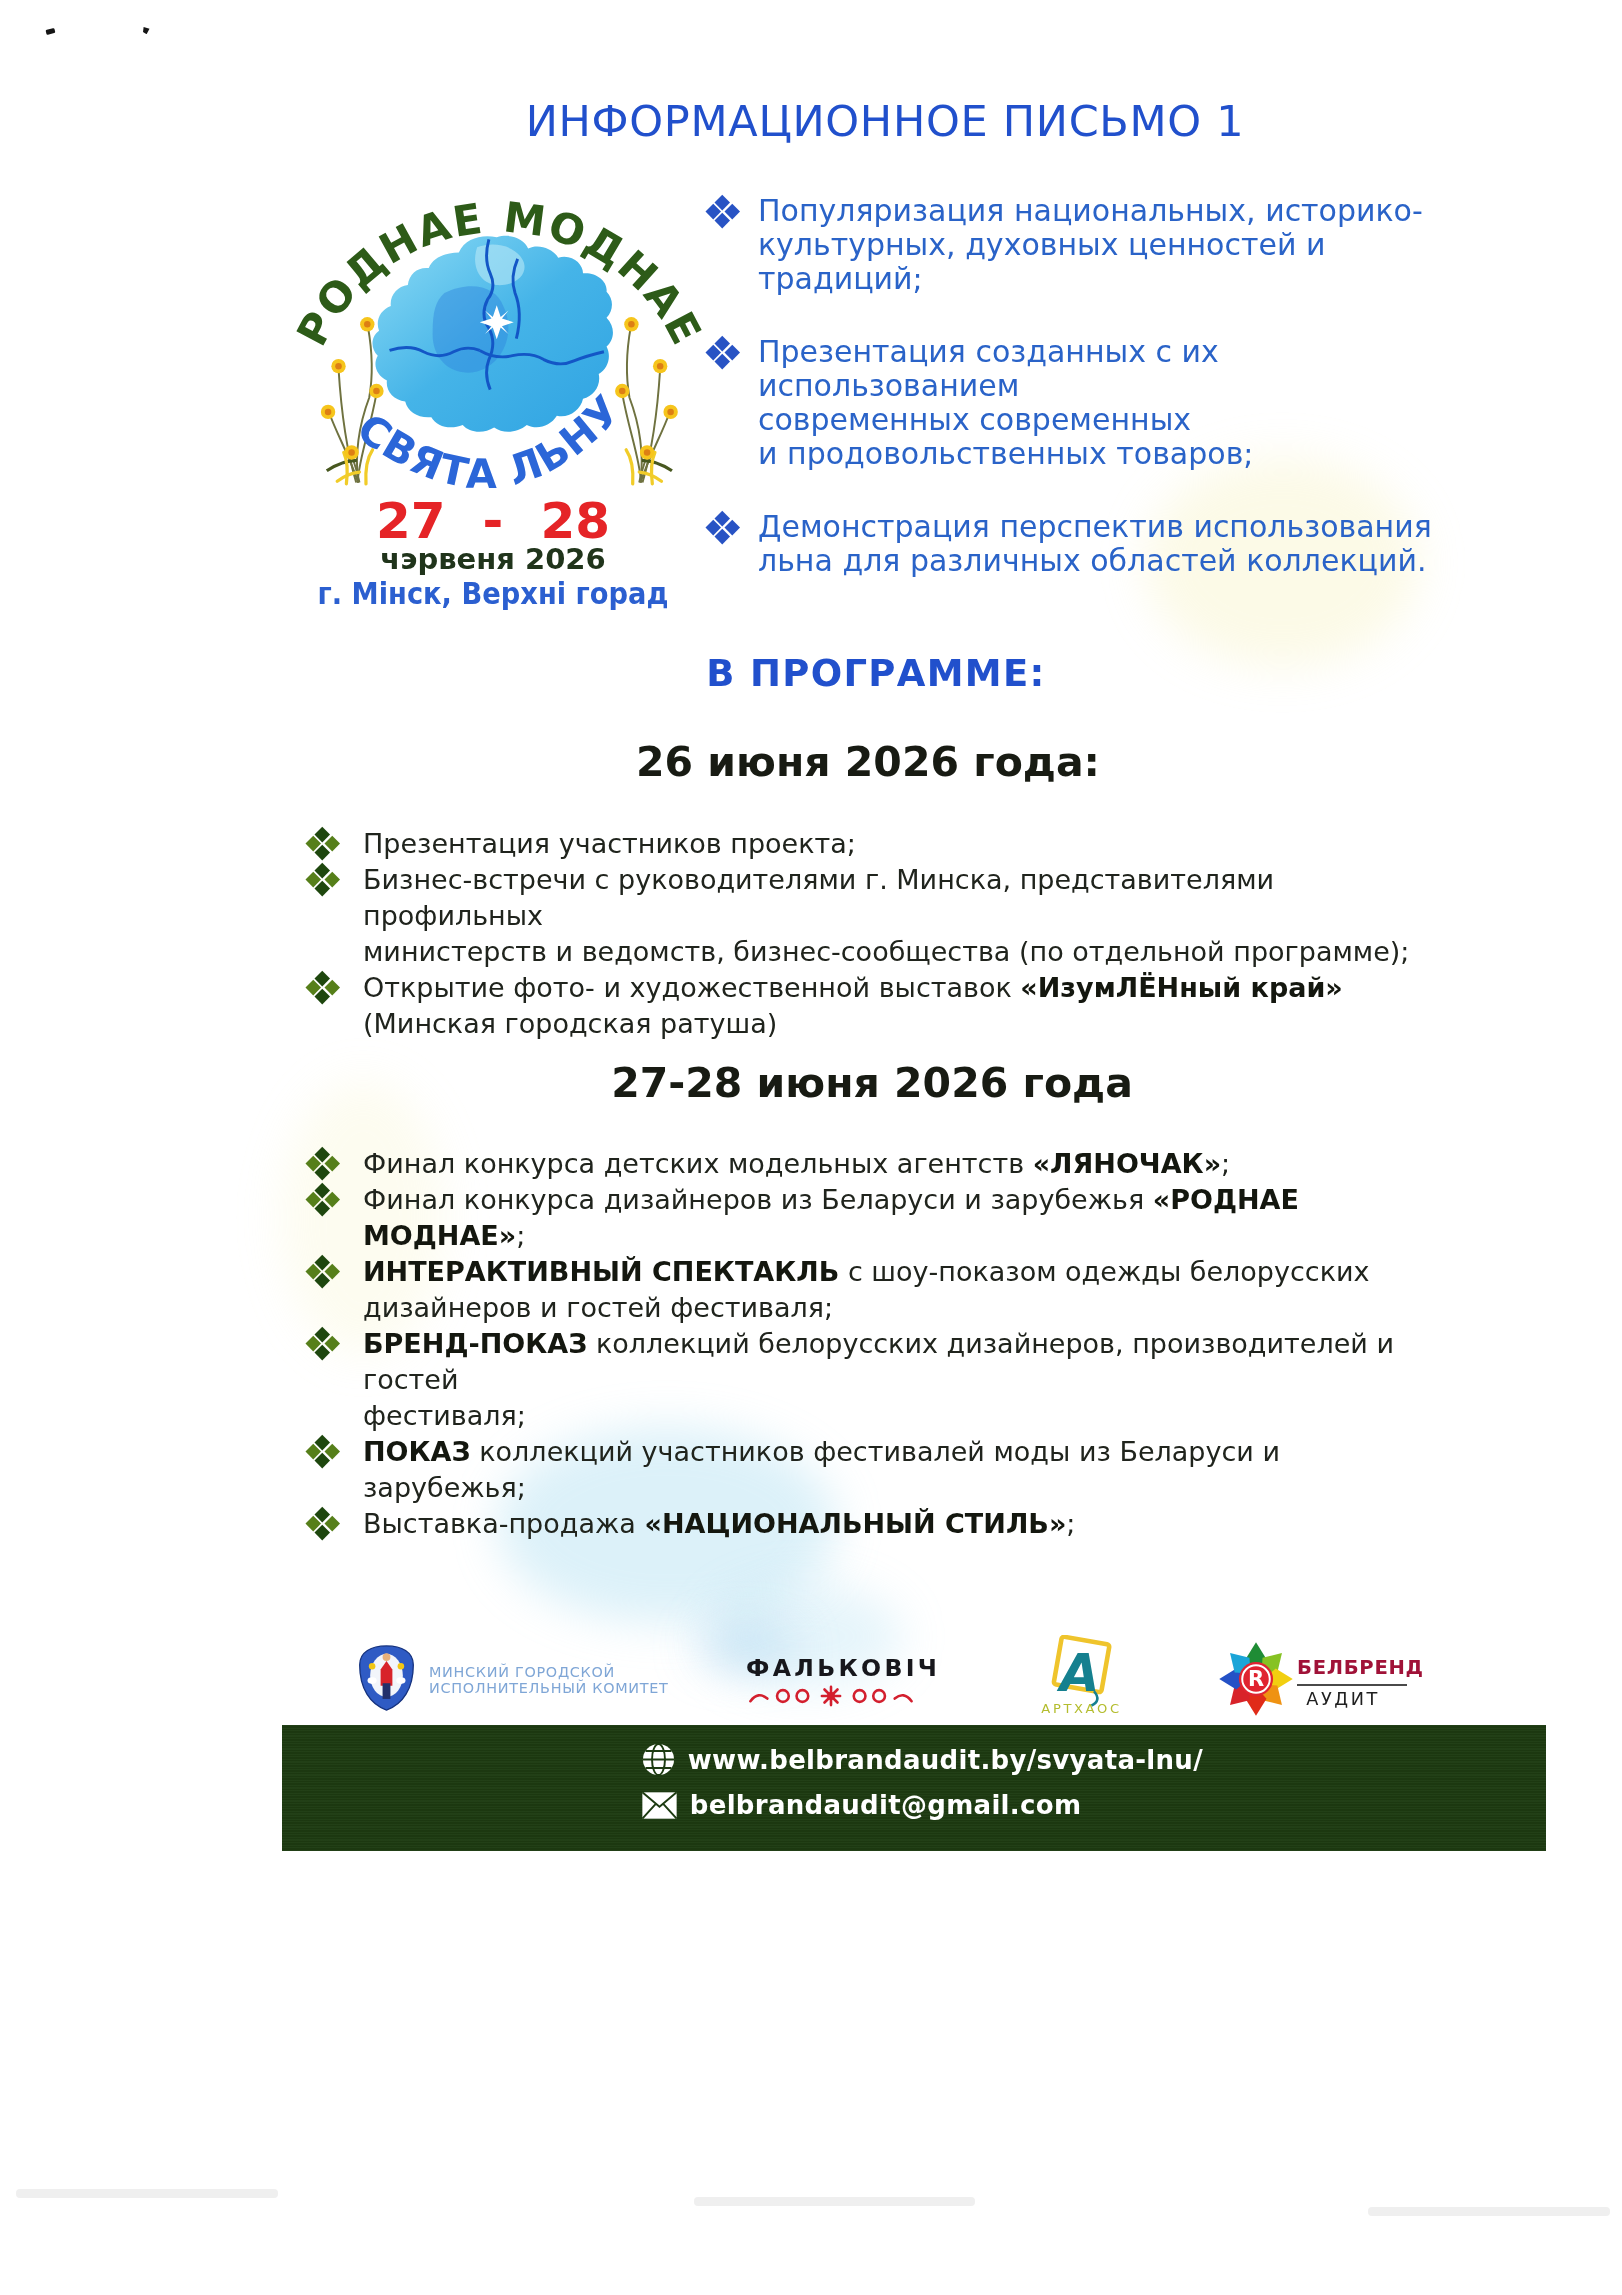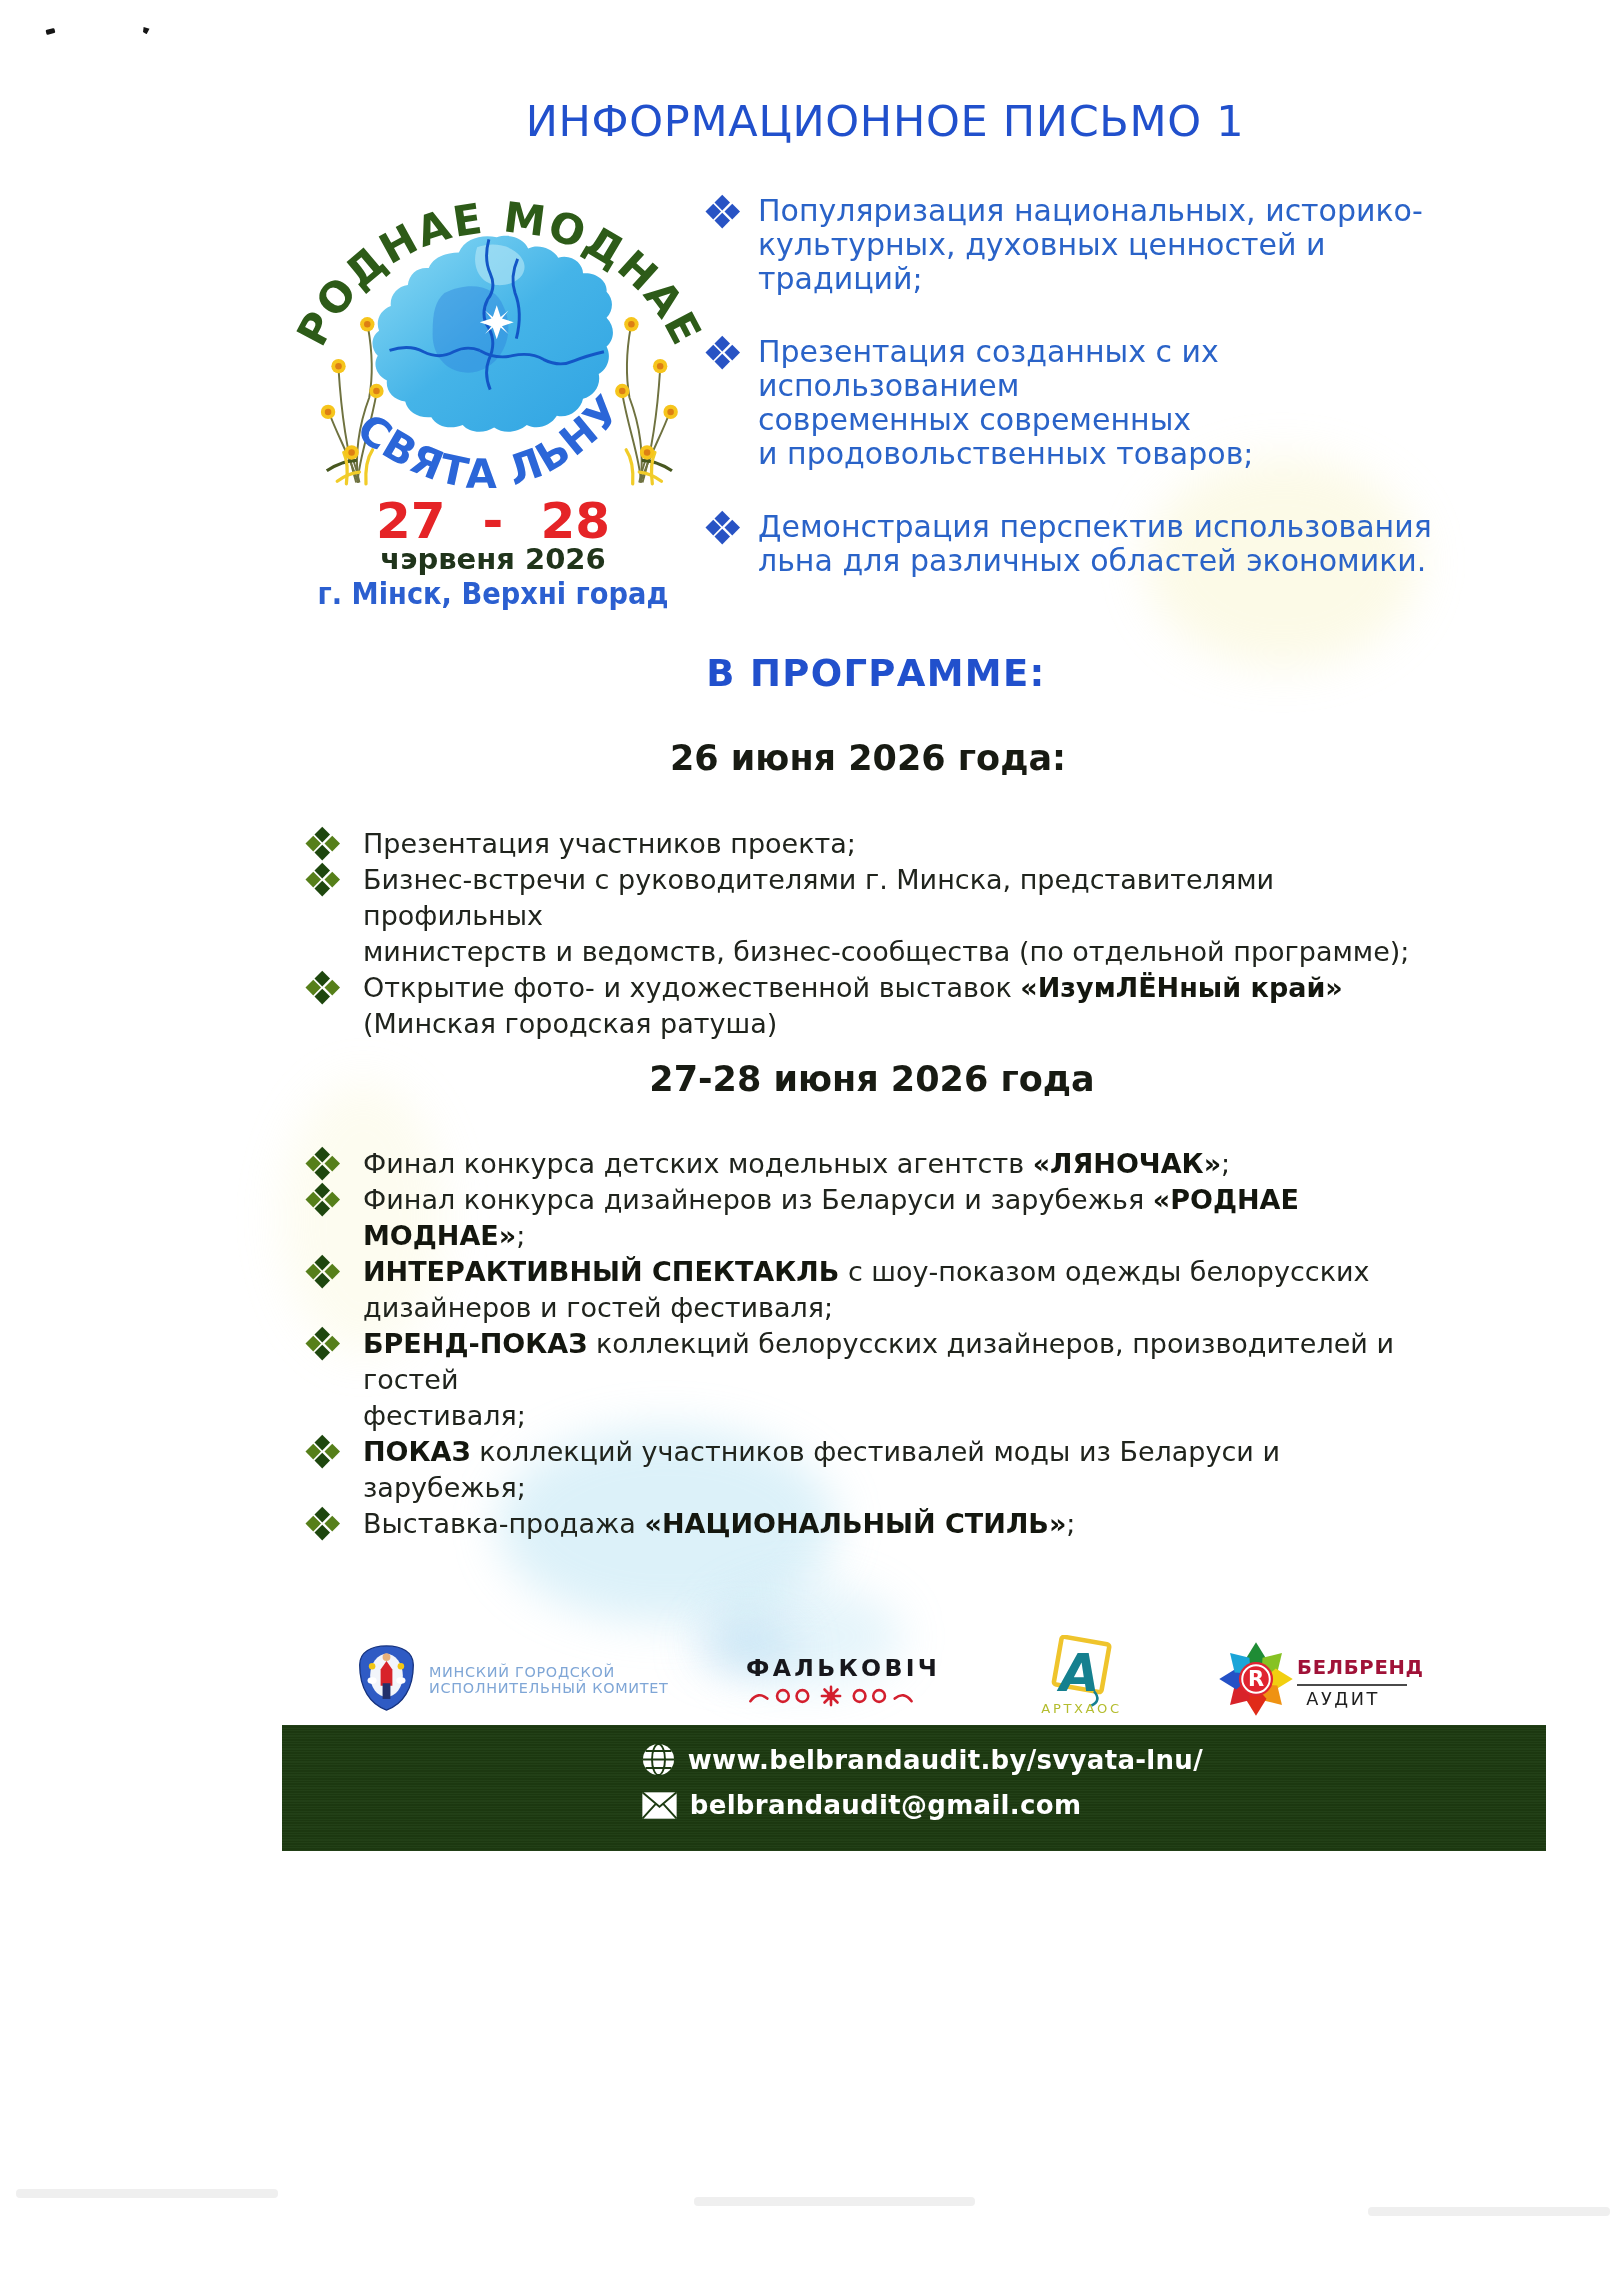--- a/index.html
+++ b/index.html
@@ -34,21 +34,21 @@
   .bul-blue i{background:#2853c4;}
   .bul-green .dn,.bul-green .ds{background:#1e470e;}
   .bul-green .dw,.bul-green .de{background:#567f1a;}
   
   .goals{position:absolute;left:708px;top:194px;width:753px;}
   .goal-item{display:flex;gap:21px;margin-bottom:39px;}
   .goal-text{font-size:30px;line-height:34px;color:#2a63c8;}
   
   .h-program{position:absolute;left:876px;top:652px;transform:translateX(-50%);
              font-size:37px;font-weight:bold;color:#2150cc;letter-spacing:1.3px;white-space:nowrap;}
-  .h-day{position:absolute;transform:translateX(-50%);font-size:35px;font-weight:bold;
+  .h-day{position:absolute;transform:translateX(-50%);font-size:41px;font-weight:bold;
          color:#181b13;white-space:nowrap;}
   .h-day1{left:868px;top:738px;}
   .h-day2{left:872px;top:1059px;}
   
   .plist{position:absolute;left:308px;width:1112px;}
   .plist1{top:826px;}
   .plist2{top:1146px;}
   .pitem{display:flex;gap:26px;}
   .ptext{font-size:27px;line-height:36px;color:#20241d;}
   .ptext b{font-weight:bold;color:#14170f;}
@@ -199,21 +199,21 @@
     </div>
     <div class="goal-item">
       <span class="bul bul-blue">
           <i class="dn"></i>
           <i class="ds"></i>
           <i class="dw"></i>
           <i class="de"></i>
         </span>
       <div class="goal-text">
         <div>Демонстрация перспектив использования</div>
-        <div>льна для различных областей экономики.</div>
+        <div>льна для различных областей коллекций.</div>
       </div>
     </div>
   </div>
 
   <div class="h-program">В ПРОГРАММЕ:</div>
   <div class="h-day h-day1">26 июня 2026 года:</div>
 
   <div class="plist plist1">
     <div class="pitem">
       <span class="bul bul-green">

